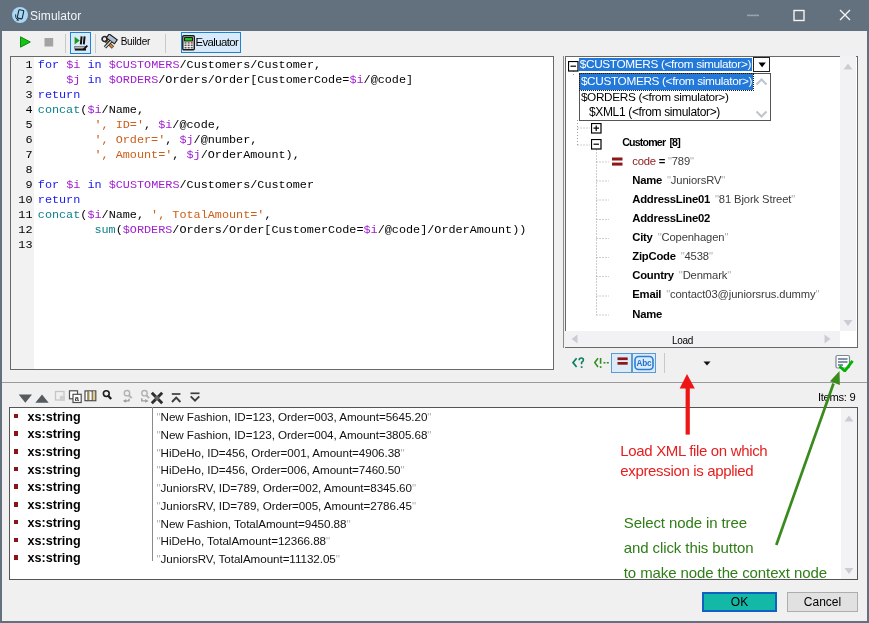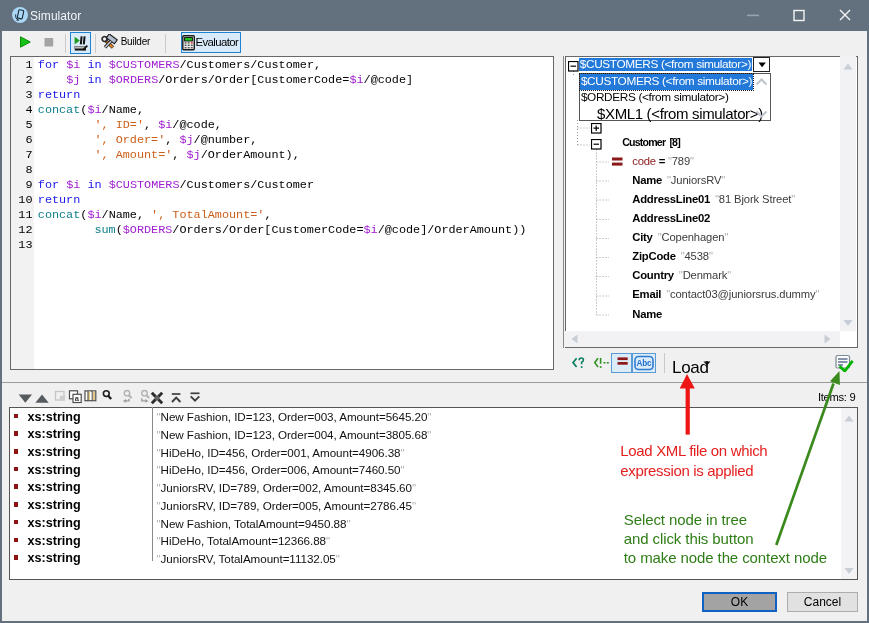--- a/index.html
+++ b/index.html
@@ -28,28 +28,28 @@
   .srow .typ { position:absolute; left:17.5px; top:2.2px; font-weight:bold; color:#000; font-size:12.6px; }
   .srow .val { position:absolute; left:146.5px; top:2.9px; color:#111; font-size:11.65px; letter-spacing:-0.06px; }
   .q { color:#b0b0b0; }
   
   .trow { position:absolute; font-size:11.3px; letter-spacing:-0.25px; white-space:nowrap; }
   .cust { font-size:10.6px !important; letter-spacing:-0.8px !important; word-spacing:2px; }
   .tb { font-weight:bold; color:#000; }
   .attr { font-weight:normal; color:#8c1818; }
   .tval { color:#3c3c3c; font-size:11.2px; letter-spacing:-0.1px; }
   
-  #okbtn { left:702px; top:592px; width:75px; height:20px; background:#a3a3a3; border:2px solid #0f62c1; font-size:12px; text-align:center; line-height:16px; }
+  #okbtn { left:702px; top:592px; width:75px; height:20px; background:#14b8a6; border:2px solid #0f62c1; font-size:12px; text-align:center; line-height:16px; }
   #cancelbtn { left:787px; top:592px; width:71px; height:20px; background:#e1e1e1; border:1px solid #adadad; font-size:12px; text-align:center; line-height:18px; }
   
   .tbtn { position:absolute; border:1px solid #5b9bd5; background:#dcebf8; }
   .sep { position:absolute; width:1px; background:#c9c9c9; }
   
   #redtext { left:620.3px; top:440.7px; color:#e61e1e; font-size:15px; letter-spacing:-0.34px; line-height:20.2px; }
-  #greentext { left:623.8px; top:509.7px; color:#2f7d17; font-size:15px; letter-spacing:-0.1px; line-height:19px; }
+  #greentext { left:623.8px; top:509.7px; color:#2f7d17; font-size:15px; letter-spacing:-0.1px; line-height:25px; }
   #items9 { font-size:12px; color:#000; }
 </style>
 </head>
 <body>
 
 <div class="abs" id="titlebar"></div>
 <div class="abs" id="title">Simulator</div>
 <svg class="abs" style="left:12px; top:7px;" width="17" height="17">
   <circle cx="8" cy="8" r="8" fill="#a9d7f5"></circle>
   <g transform="rotate(12 8.5 7.5)">
@@ -194,21 +194,21 @@
   <div class="abs" style="left:14.8px; top:1.4px; font-size:11.8px; letter-spacing:-0.35px; color:#fff; white-space:nowrap;">$CUSTOMERS (&lt;from simulator&gt;)</div>
   <div class="abs" style="left:188.3px; top:0.6px; width:16.4px; height:15.5px; background:#fff; border:1.5px solid #222;"></div>
   <svg class="abs" style="left:192.5px; top:6px;" width="9" height="6">
       <path d="M0.5 0.5 L7.8 0.5 L4.1 5.3 Z" fill="#000"></path>
     </svg>
 
   <div class="abs" style="left:14.2px; top:17px; width:191.8px; height:48px; background:#fff; border:1px solid #555;"></div>
   <div class="abs" style="left:14.7px; top:18px; width:173.3px; height:15.6px; background:#2379d9; outline:1px dotted #1a1a1a; outline-offset:0px;"></div>
   <div class="abs" style="left:15.9px; top:18.2px; font-size:11.8px; letter-spacing:-0.35px; color:#fff; white-space:nowrap;">$CUSTOMERS (&lt;from simulator&gt;)</div>
   <div class="abs" style="left:15.9px; top:33.8px; font-size:11.8px; letter-spacing:-0.35px; color:#000; white-space:nowrap;">$ORDERS (&lt;from simulator&gt;)</div>
-  <div class="abs" style="left:32px; top:49.4px; font-size:15px; letter-spacing:-0.35px; color:#000; white-space:nowrap;">$XML1 (&lt;from simulator&gt;)</div>
+  <div class="abs" style="left:24px; top:49.4px; font-size:12px; letter-spacing:-0.35px; color:#000; white-space:nowrap;">$XML1 (&lt;from simulator&gt;)</div>
   <svg class="abs" style="left:190px; top:17px;" width="15" height="48">
     <path d="M1.5 11.5 L6.5 6.5 L11.5 11.5" fill="none" stroke="#bfc4cc" stroke-width="2"></path>
     <path d="M1.5 38.5 L6.5 43.5 L11.5 38.5" fill="none" stroke="#bfc4cc" stroke-width="2"></path>
   </svg>
 </div>
 
 <svg class="abs" style="left:571.5px; top:356.5px;" width="13" height="13">
   <path d="M4.6 1.2 L1 5.6 L4.6 10" fill="none" stroke="#0a7f62" stroke-width="1.7"></path>
   <path d="M7.2 3.2 Q7.2 1 9.3 1 Q11.4 1 11.4 3 Q11.4 4.6 9.6 5.3 L9.6 7.2" fill="none" stroke="#0a7f62" stroke-width="1.6"></path>
   <rect x="8.8" y="9.2" width="1.7" height="1.7" fill="#0a7f62"></rect>
@@ -223,21 +223,21 @@
 <svg class="abs" style="left:617px; top:357px;" width="12" height="10">
   <rect x="0.5" y="0.4" width="10.2" height="2.7" fill="#8c1818"></rect>
   <rect x="0.5" y="5" width="10.2" height="2.7" fill="#8c1818"></rect>
 </svg>
 <div class="abs tbtn" style="left:632px; top:353px; width:24px; height:20px;"></div>
 <svg class="abs" style="left:634px; top:355px;" width="20" height="16">
   <rect x="1" y="1.5" width="18" height="13" rx="3.5" fill="none" stroke="#2d7dd2" stroke-width="1.6"></rect>
   <text x="2.6" y="11" font-size="8.2" font-weight="bold" fill="#1d6ecd" font-family="Liberation Sans" letter-spacing="-0.3">Abc</text>
 </svg>
 <div class="abs sep" style="left:664px; top:353px; height:20px;"></div>
-<div class="abs" style="left:672px; top:358px; font-size:17px; letter-spacing:-0.3px; color:#000;">Load</div>
+<div class="abs" style="left:672px; top:335px; font-size:10px; letter-spacing:-0.3px; color:#000;">Load</div>
 <svg class="abs" style="left:703px; top:361px;" width="9" height="6">
     <path d="M0.5 0.5 L7.5 0.5 L4 4.5 Z" fill="#111"></path>
   </svg>
 <svg class="abs" style="left:835px; top:354px;" width="19" height="18">
   <rect x="1" y="1.5" width="13.5" height="12.5" rx="1.5" fill="#fdfdfd" stroke="#7a8894" stroke-width="1.2"></rect>
   <path d="M3 5 L12.5 5 M3 8 L12.5 8 M3 11 L8 11" stroke="#5c6f91" stroke-width="1.3"></path>
   <path d="M4.5 12.2 L9.8 17 L17.6 6.8" fill="none" stroke="#00b400" stroke-width="2.8"></path>
 </svg>
 
 <div class="abs" id="sepline"></div>

